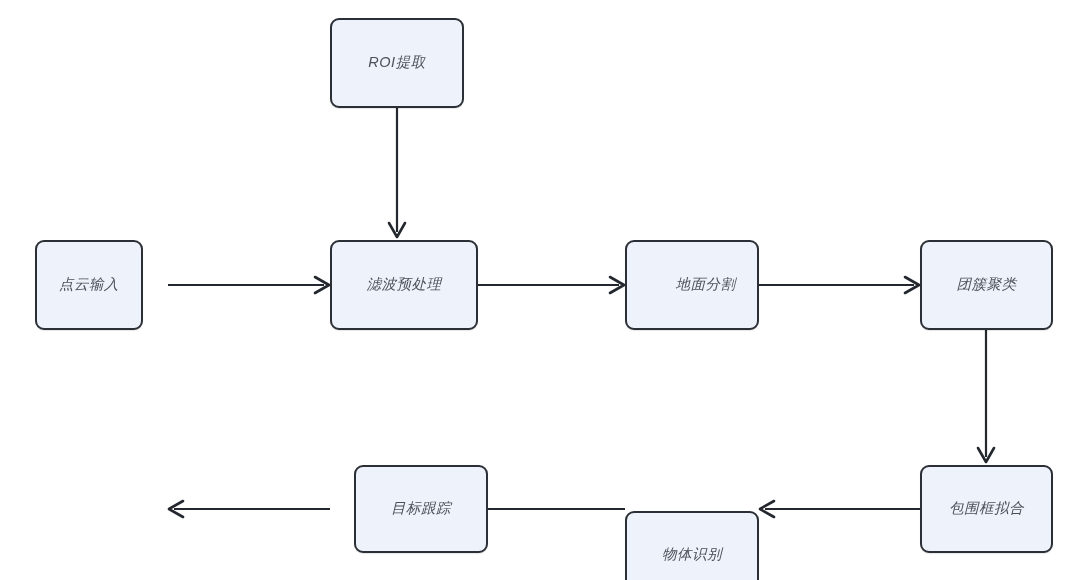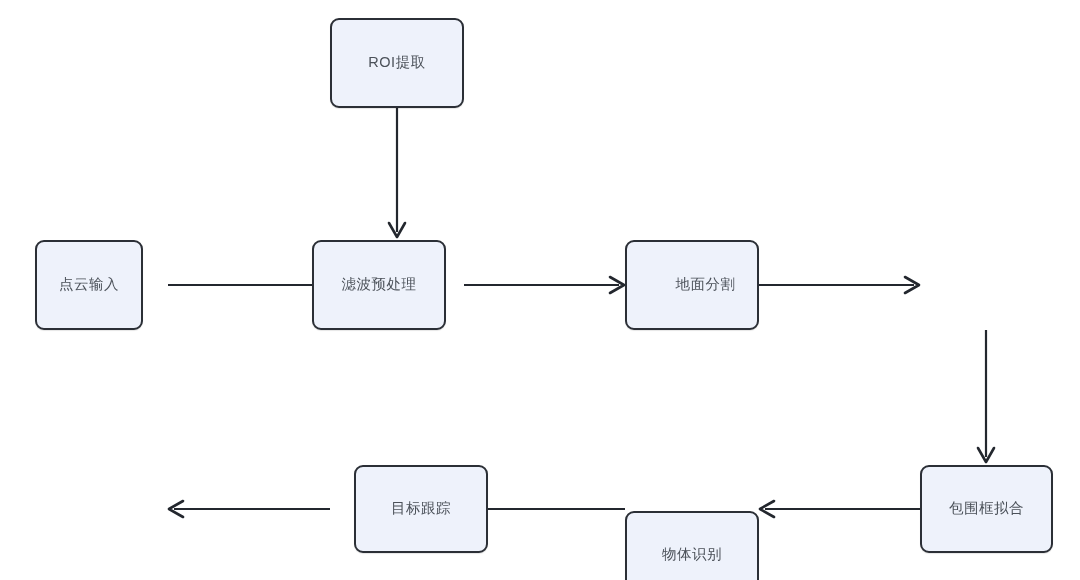--- a/index.html
+++ b/index.html
@@ -32,20 +32,21 @@
     justify-content: center;
     box-shadow: 0 1px 1px rgba(0,0,0,0.10);
   }
   .node-label {
     font-size: 14.5px;
     line-height: 1.2;
     color: #4b5159;
     letter-spacing: 0.5px;
     white-space: nowrap;
     user-select: none;
+    font-style: italic;
   }
   svg.edges {
     position: absolute;
     left: 0;
     top: 0;
     width: 1080px;
     height: 580px;
     pointer-events: none;
   }
   .edge-line {
@@ -111,28 +112,31 @@
   </svg>
 
   <div class="node" style="left:330px; top:18px; width:134px; height:90px;">
     <span class="node-label">ROI提取</span>
   </div>
 
   <div class="node" style="left:35px; top:240px; width:108px; height:90px;">
     <span class="node-label">点云输入</span>
   </div>
 
-  <div class="node" style="left:312px; top:240px; width:134px; height:90px;">
+  <div class="node" style="left:330px; top:240px; width:148px; height:90px;">
     <span class="node-label">滤波预处理</span>
   </div>
 
   <div class="node" style="left:625px; top:240px; width:134px; height:90px;padding-left:27px;">
     <span class="node-label">地面分割</span>
   </div>
 
+  <div class="node" style="left:920px; top:240px; width:133px; height:90px;">
+    <span class="node-label">团簇聚类</span>
+  </div>
 
   <div class="node" style="left:920px; top:465px; width:133px; height:88px;">
     <span class="node-label">包围框拟合</span>
   </div>
 
   <div class="node" style="left:625px; top:465px; width:134px; height:88px;margin-top:46px;">
     <span class="node-label">物体识别</span>
   </div>
 
   <div class="node" style="left:330px; top:465px; width:134px; height:88px;margin-left:24px;">

